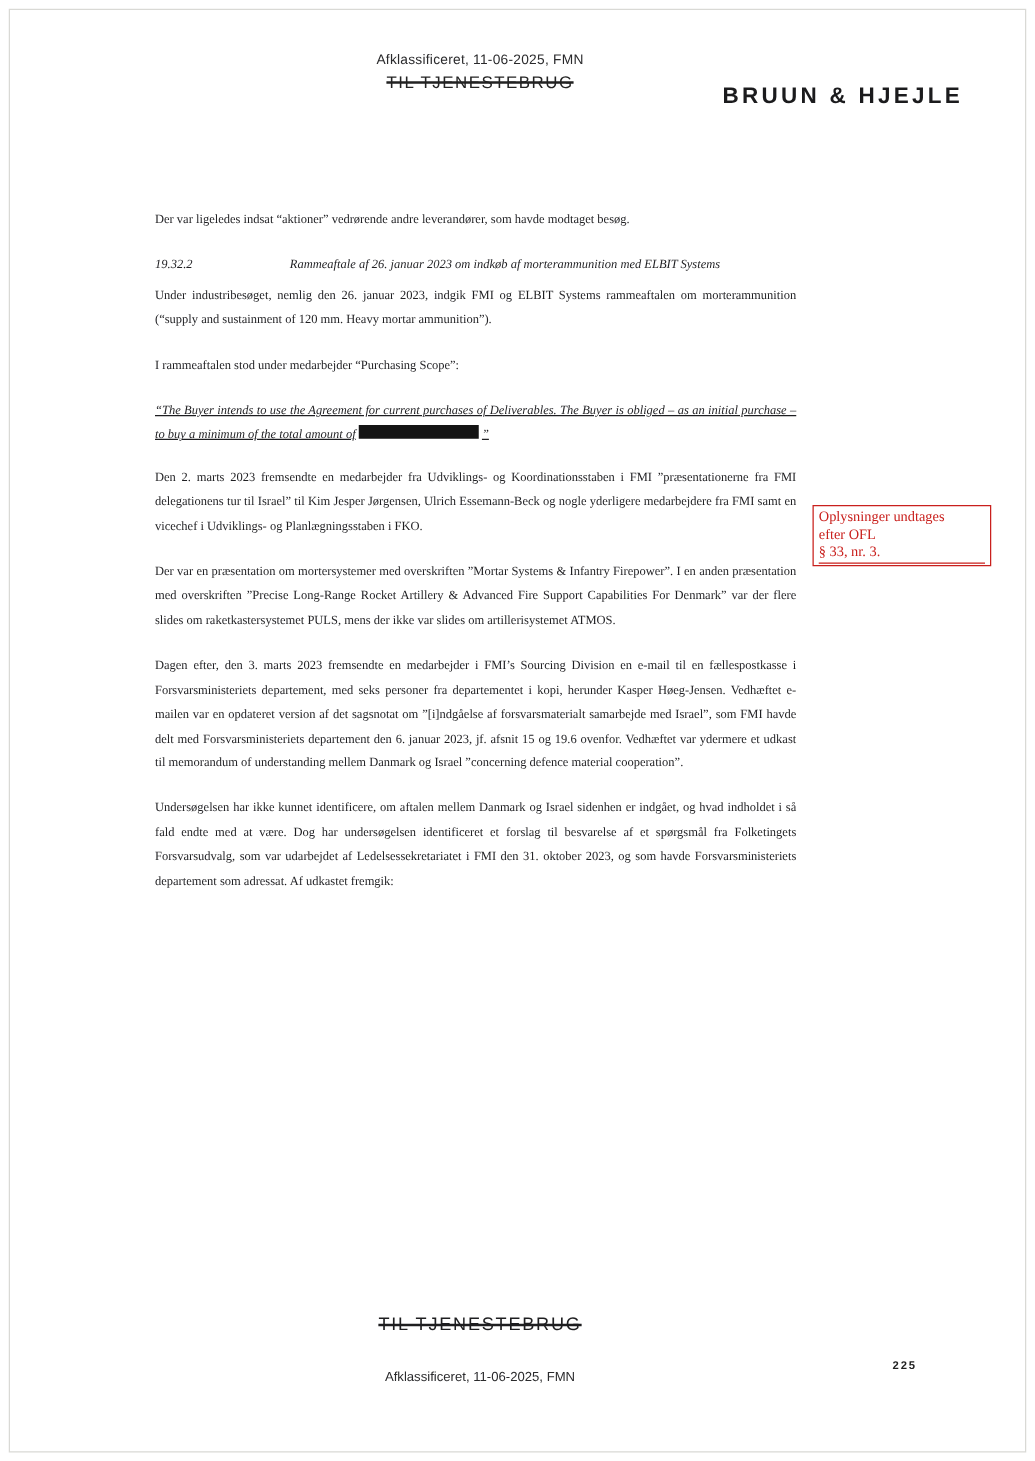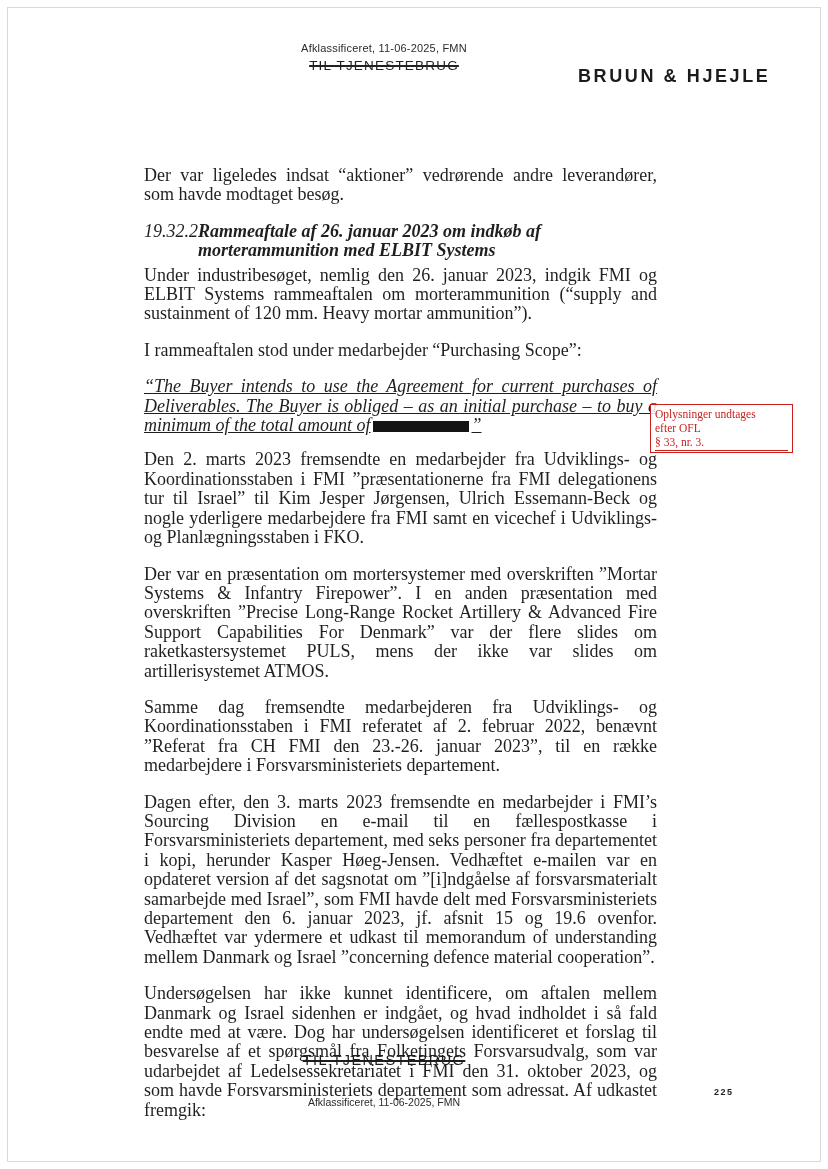--- a/index.html
+++ b/index.html
@@ -32,30 +32,30 @@
     text-decoration-thickness: 1.5px;
   }
   .firm-logo {
     position: absolute; left: 578px; top: 66px; width: 200px;
     font-family: "Liberation Sans", sans-serif;
     font-weight: 700; font-size: 18px; letter-spacing: 2.6px;
     color: #1b1b1d; white-space: nowrap;
   }
   
   .content {
-    position: absolute; left: 144px; top: 166px; width: 513px;
-    font-size: 18px; line-height: 19.4px;
+    position: absolute; left: 124px; top: 166px; width: 513px;
+    font-size: 10px; line-height: 19.4px;
     text-align: justify;
   }
   .para { margin: 0 0 17px 0; }
   .heading {
     display: flex; font-style: italic; margin: 4px 0 5px 0;
   }
   .heading .h-num { flex: 0 0 47px; }
-  .heading .h-text { flex: 1; text-align: left; font-weight: bold; }
+  .heading .h-text { flex: 1; text-align: center; }
   .quote {
     font-style: italic; margin: 0 0 15px 0; text-decoration: underline;
   }
   .redaction-bar {
     display: inline-block; width: 96px; height: 11px;
     background: #141414; vertical-align: -1px; margin: 0 3px 0 2px;
   }
   
   .ofl-box {
     position: absolute; left: 650px; top: 404px; width: 133px;
@@ -116,21 +116,20 @@
 
   <p class="para">I rammeaftalen stod under medarbejder “Purchasing Scope”:</p>
 
   <p class="quote"><span>“The Buyer intends to use the Agreement for current purchases of Deliverables. The Buyer is obliged – as an initial purchase – to buy a minimum of the total amount of</span><span class="redaction-bar"></span><span>”</span></p>
 
 
   <p class="para">Den 2. marts 2023 fremsendte en medarbejder fra Udviklings- og Koordinationsstaben i FMI ”præsentationerne fra FMI delegationens tur til Israel” til Kim Jesper Jørgensen, Ulrich Essemann-Beck og nogle yderligere medarbejdere fra FMI samt en vicechef i Udviklings- og Planlægningsstaben i FKO.</p>
 
   <p class="para">Der var en præsentation om mortersystemer med overskriften ”Mortar Systems &amp; Infantry Firepower”. I en anden præsentation med overskriften ”Precise Long-Range Rocket Artillery &amp; Advanced Fire Support Capabilities For Denmark” var der flere slides om raketkastersystemet PULS, mens der ikke var slides om artillerisystemet ATMOS.</p>
 
-  <p class="para">Samme dag fremsendte medarbejderen fra Udviklings- og Koordinationsstaben i FMI referatet af 2. februar 2022, benævnt ”Referat fra CH FMI den 23.-26. januar 2023”, til en række medarbejdere i Forsvarsministeriets departement.</p>
 
   <p class="para">Dagen efter, den 3. marts 2023 fremsendte en medarbejder i FMI’s Sourcing Division en e-mail til en fællespostkasse i Forsvarsministeriets departement, med seks personer fra departementet i kopi, herunder Kasper Høeg-Jensen. Vedhæftet e-mailen var en opdateret version af det sagsnotat om ”[i]ndgåelse af forsvarsmaterialt samarbejde med Israel”, som FMI havde delt med Forsvarsministeriets departement den 6. januar 2023, jf. afsnit 15 og 19.6 ovenfor. Vedhæftet var ydermere et udkast til memorandum of understanding mellem Danmark og Israel ”concerning defence material cooperation”.</p>
 
   <p class="para">Undersøgelsen har ikke kunnet identificere, om aftalen mellem Danmark og Israel sidenhen er indgået, og hvad indholdet i så fald endte med at være. Dog har undersøgelsen identificeret et forslag til besvarelse af et spørgsmål fra Folketingets Forsvarsudvalg, som var udarbejdet af Ledelsessekretariatet i FMI den 31. oktober 2023, og som havde Forsvarsministeriets departement som adressat. Af udkastet fremgik:</p>
 
 </div>
 
 <div class="ofl-box">
   <div>Oplysninger undtages</div>
   <div>efter OFL</div>

